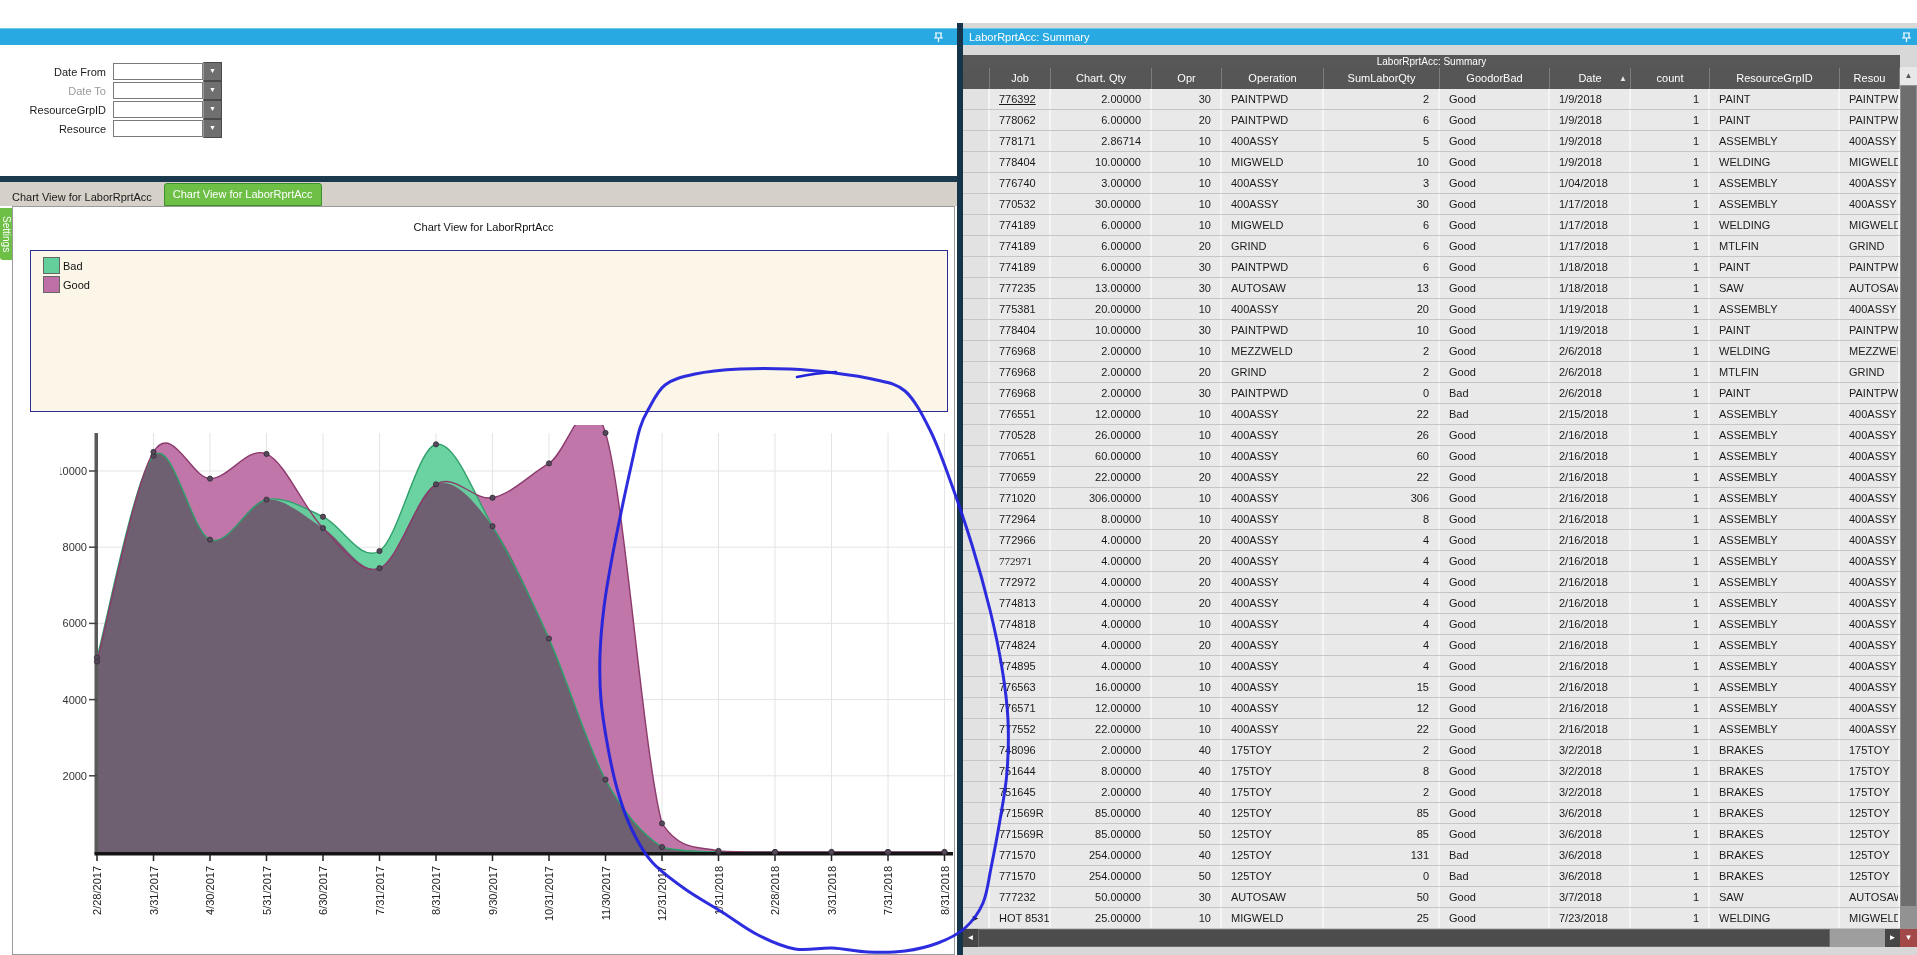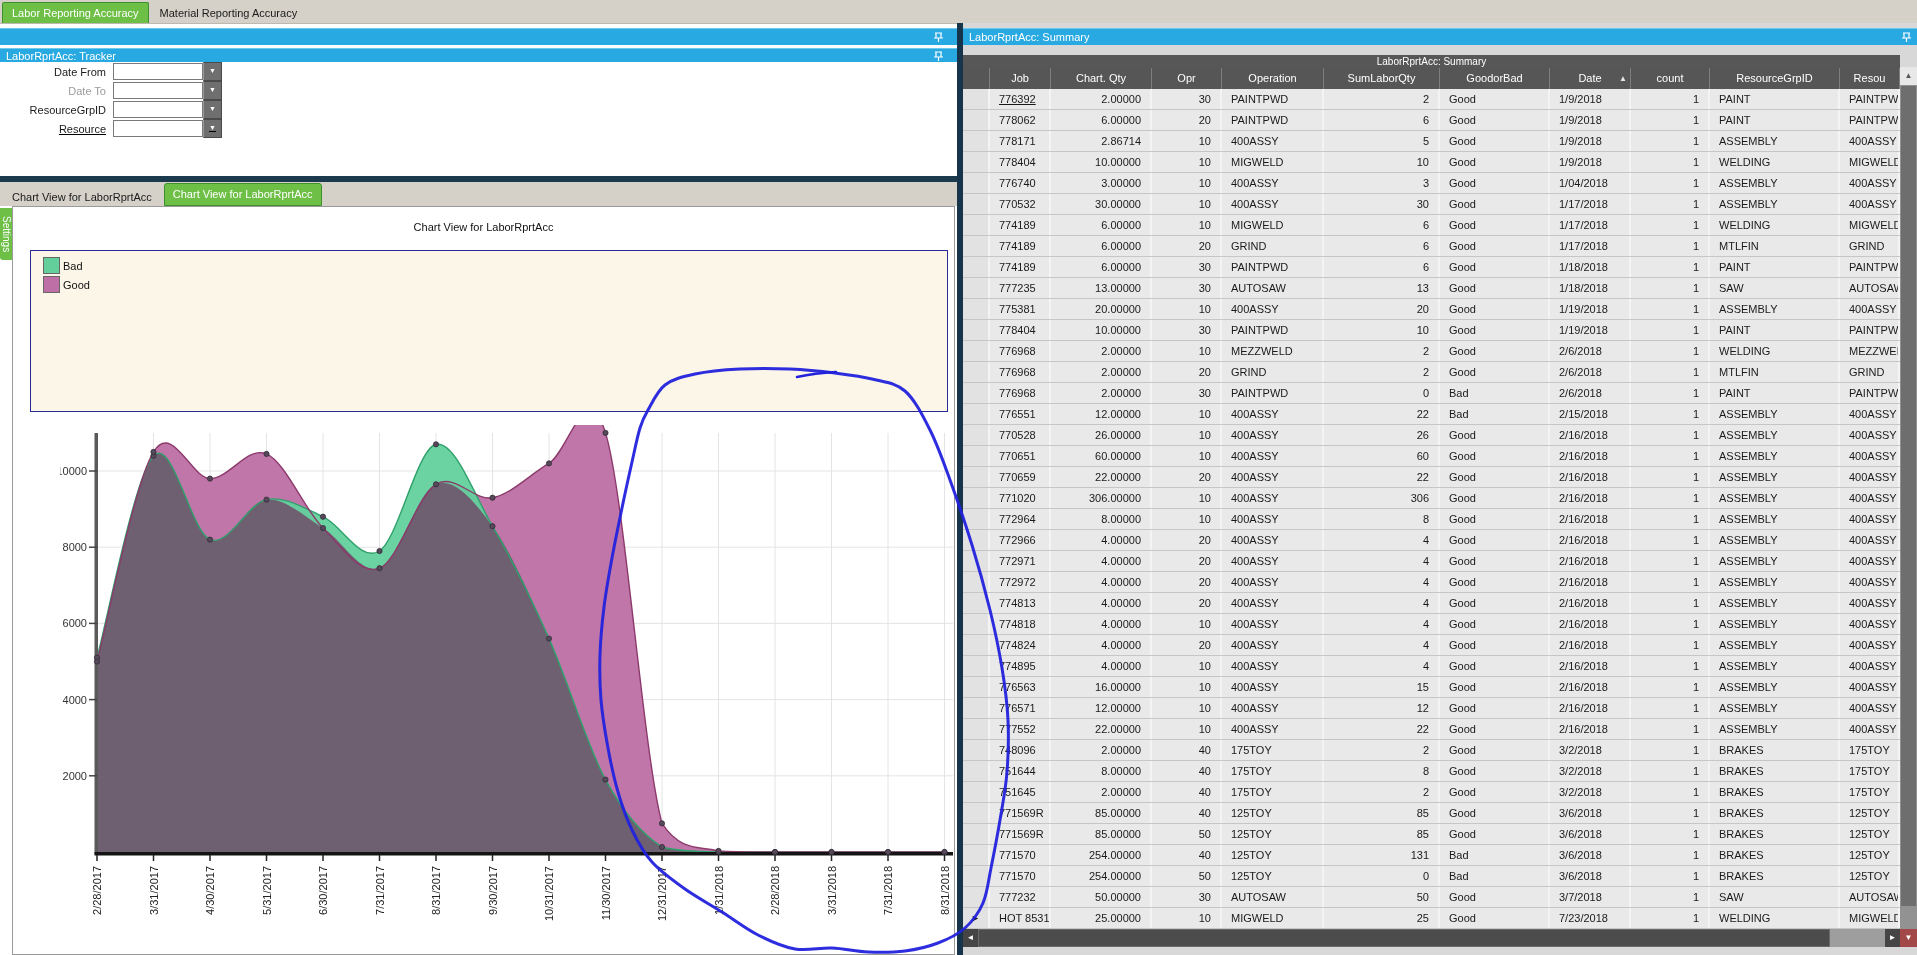--- a/index.html
+++ b/index.html
@@ -69,59 +69,47 @@
   #vdown{position:absolute;left:0;bottom:0;width:17px;height:18px;background:#a34848;color:#fff;font-size:8px;line-height:18px;text-align:center;cursor:pointer;}
   #bstrip{position:absolute;left:963px;top:947px;width:954px;height:8px;background:#d8d8d8;}
   
   #annot{position:absolute;left:0;top:0;width:1917px;height:955px;pointer-events:none;z-index:40;}
 </style>
 </head>
 <body>
 
 <div id="screen">
 
-  <div id="tabbar">
-    <div class="top-tab active">Labor Reporting Accuracy</div>
-    <div class="top-tab inactive">Material Reporting Accuracy</div>
-  </div>
 
   <div class="bluebar" id="bar1" style="left:0;top:28px;width:957px;height:17px;">
     <span class="pin" style="right:12px;">
       <svg width="13" height="13" viewBox="0 0 13 13">
           <path d="M4 2v5M9 2v5M3 2h7M2 7h9M6.5 7v4" stroke="#fff" stroke-width="1.2" fill="none"></path>
         </svg>
     </span>
   </div>
 
-  <div class="bluebar" id="bar2" style="left:0;top:48px;width:957px;height:15px;line-height:15px;">
-    <span>LaborRprtAcc: Tracker</span>
-    <span class="pin" style="right:12px;top:1px;">
-      <svg width="13" height="13" viewBox="0 0 13 13">
-          <path d="M4 2v5M9 2v5M3 2h7M2 7h9M6.5 7v4" stroke="#fff" stroke-width="1.2" fill="none"></path>
-        </svg>
-    </span>
-  </div>
 
   <div id="tracker-form">
       <div class="frow" style="top: 1px;">
         <span class="flabel">Date From</span>
         <input class="finput" style="">
         <div class="fbtn">▼</div>
       </div>
       <div class="frow" style="top: 20px;">
         <span class="flabel dim">Date To</span>
         <input class="finput" style="">
         <div class="fbtn">▼</div>
       </div>
       <div class="frow" style="top: 39px;">
         <span class="flabel">ResourceGrpID</span>
         <input class="finput" style="">
         <div class="fbtn">▼</div>
       </div>
-      <div class="frow" style="top: 58px; text-decoration: underline;">
+      <div class="frow" style="top: 58px;">
         <span class="flabel">Resource</span>
         <input class="finput" style="">
         <div class="fbtn">▼</div>
       </div>
     </div>
 
   <div id="hsep"></div>
   <div id="charttabs">
       <div class="ctab">Chart View for LaborRprtAcc</div>
       <div class="ctab active">Chart View for LaborRprtAcc</div>
@@ -554,21 +542,21 @@
           <div class="tcell al" style="width: 102px;">400ASSY</div>
           <div class="tcell ar" style="width: 116px;">4</div>
           <div class="tcell al" style="width: 110px;">Good</div>
           <div class="tcell al" style="width: 81px;">2/16/2018</div>
           <div class="tcell ar" style="width: 79px;">1</div>
           <div class="tcell al" style="width: 130px;">ASSEMBLY</div>
           <div class="tcell al" style="width: 60px;">400ASSY</div>
         </div>
         <div class="trow">
           <div class="tcell sel" style="width: 27px;"></div>
-          <div class="tcell al" style="width: 61px;">772971</div>
+          <div class="tcell al" style="width: 61px; font-family: Liberation Serif, serif;">772971</div>
           <div class="tcell ar" style="width: 101px;">4.00000</div>
           <div class="tcell ar" style="width: 70px;">20</div>
           <div class="tcell al" style="width: 102px;">400ASSY</div>
           <div class="tcell ar" style="width: 116px;">4</div>
           <div class="tcell al" style="width: 110px;">Good</div>
           <div class="tcell al" style="width: 81px;">2/16/2018</div>
           <div class="tcell ar" style="width: 79px;">1</div>
           <div class="tcell al" style="width: 130px;">ASSEMBLY</div>
           <div class="tcell al" style="width: 60px;">400ASSY</div>
         </div>

